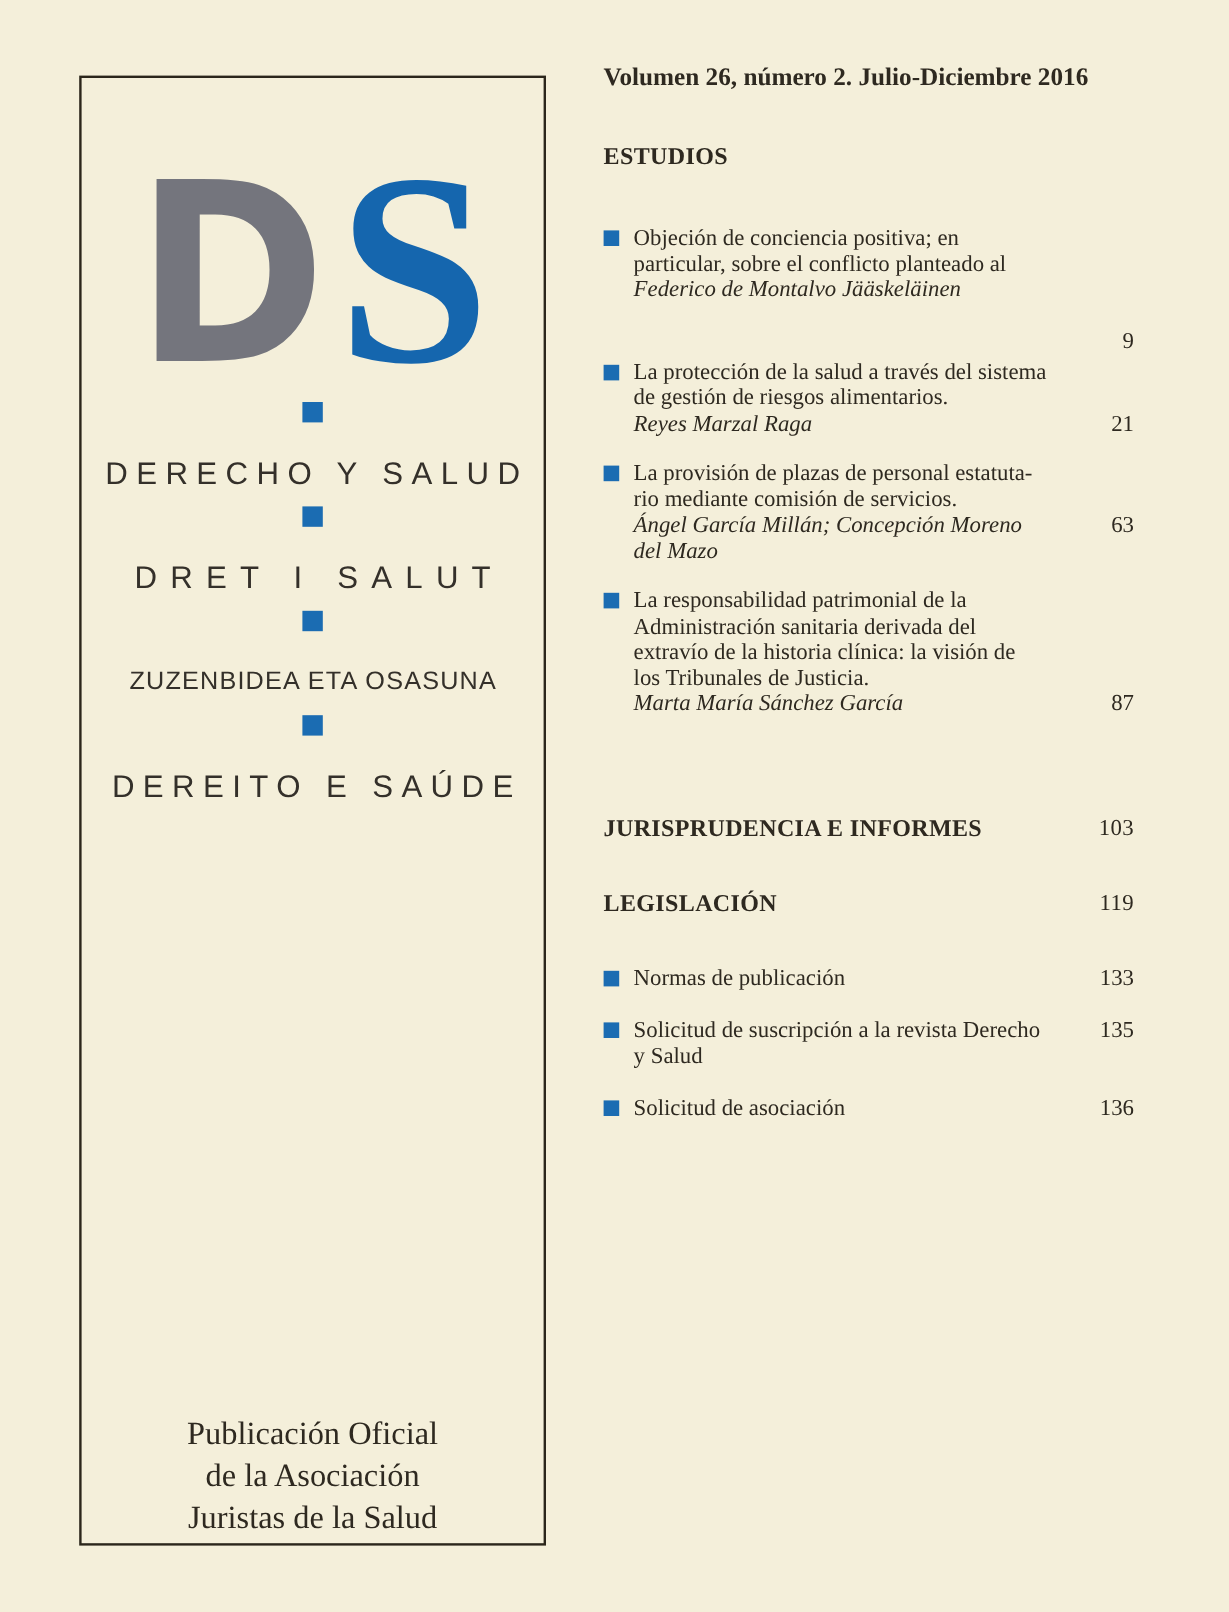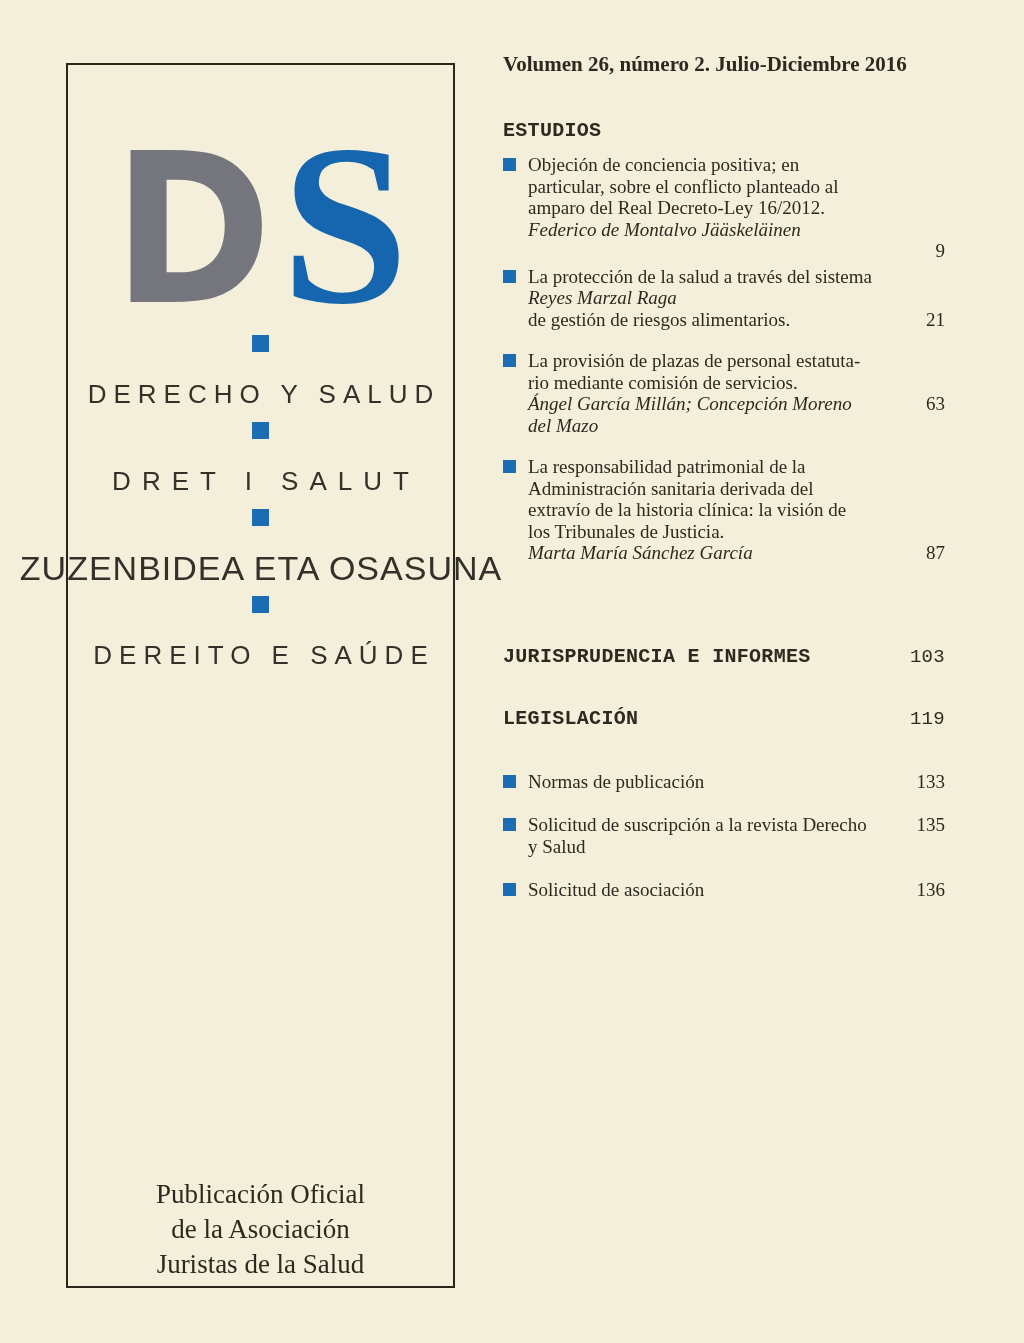--- a/index.html
+++ b/index.html
@@ -61,21 +61,21 @@
     font-family:"Liberation Sans","DejaVu Sans",sans-serif;
     font-size:26px;
     line-height:26px;
     color:#34302a;
     margin-bottom:15px;
     white-space:nowrap;
   }
   .mast-group{display:flex;flex-direction:column;align-items:center;}
   .mast-group:nth-child(1) .mast-label{letter-spacing:7px;margin-right:-7px;}
   .mast-group:nth-child(2) .mast-label{letter-spacing:11px;margin-right:-11px;}
-  .mast-group:nth-child(3) .mast-label{letter-spacing:1px;margin-right:-1px;font-size:34px;}
+  .mast-group:nth-child(3) .mast-label{letter-spacing:1px;margin-right:-1px;font-size:21px;}
   .mast-group:nth-child(4) .mast-label{letter-spacing:7px;margin-right:-7px;}
   .mast-footer{
     margin-top:auto;
     margin-bottom:4px;
     text-align:center;
     font-size:27px;
     line-height:35px;
   }
 
   
@@ -89,24 +89,23 @@
     font-size:21px;
     line-height:24px;
     font-weight:bold;
     white-space:nowrap;
   }
   .sec-heading{
     font-size:20px;
     line-height:22px;
     font-weight:bold;
     letter-spacing:0.3px;
-    font-family:Liberation Mono, monospace;
   }
   .estudios{margin:44px 0 0 0;}
-  .articles{margin-top:12px;}
+  .articles{margin-top:46px;}
   .entry{
     position:relative;
     padding-left:25px;
     font-size:19px;
     line-height:21.5px;
     margin-bottom:20px;
   }
   .articles .entry:nth-child(1){margin-bottom:4px;}
   .entry .bullet{
     position:absolute;left:0;top:4px;
@@ -164,29 +163,28 @@
   </aside>
 
   <main class="toc">
     <h1 class="issue-title">Volumen 26, número 2. Julio-Diciembre 2016</h1>
     <h2 class="sec-heading estudios">ESTUDIOS</h2>
     <div class="articles" id="articles">
         <div class="entry" style="min-height: 107.5px;">
           <span class="bullet"></span>
           <div class="line">Objeción de conciencia positiva; en</div>
           <div class="line">particular, sobre el conflicto planteado al</div>
-          <div class="line">amparo del Real Decreto-Ley 16/2012.</div>
           <div class="line author">Federico de Montalvo Jääskeläinen</div>
           <span class="pagenum" style="top: 86px;">9</span>
         </div>
         <div class="entry" style="min-height: 64.5px;">
           <span class="bullet"></span>
           <div class="line">La protección de la salud a través del sistema</div>
+          <div class="line">de gestión de riesgos alimentarios.</div>
           <div class="line author">Reyes Marzal Raga</div>
-          <div class="line">de gestión de riesgos alimentarios.</div>
           <span class="pagenum" style="top: 43px;">21</span>
         </div>
         <div class="entry" style="min-height: 86px;">
           <span class="bullet"></span>
           <div class="line">La provisión de plazas de personal estatuta-</div>
           <div class="line">rio mediante comisión de servicios.</div>
           <div class="line author">Ángel García Millán; Concepción Moreno</div>
           <div class="line author">del Mazo</div>
           <span class="pagenum" style="top: 43px;">63</span>
         </div>

